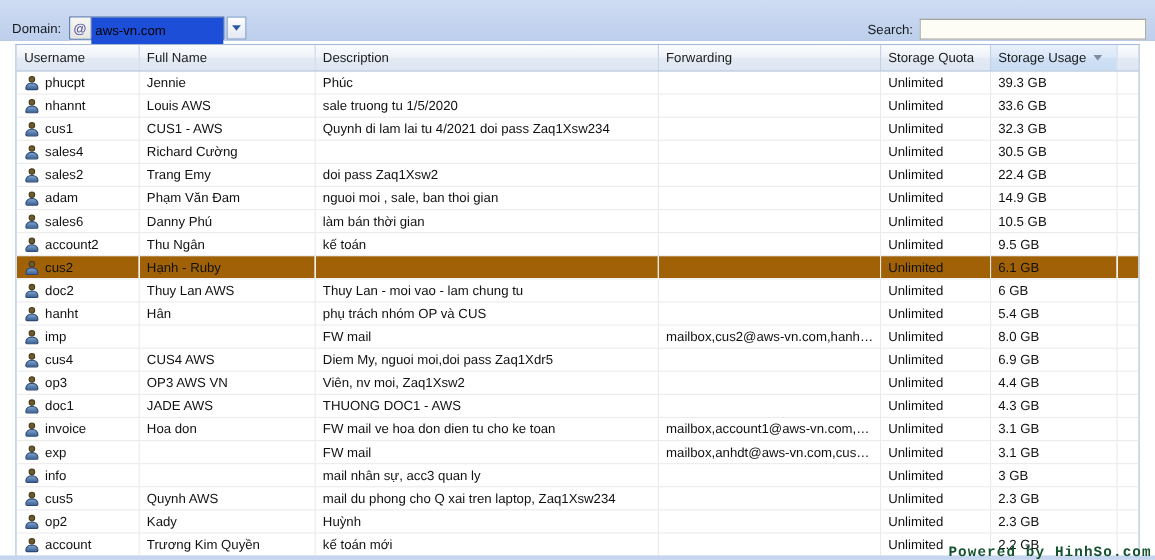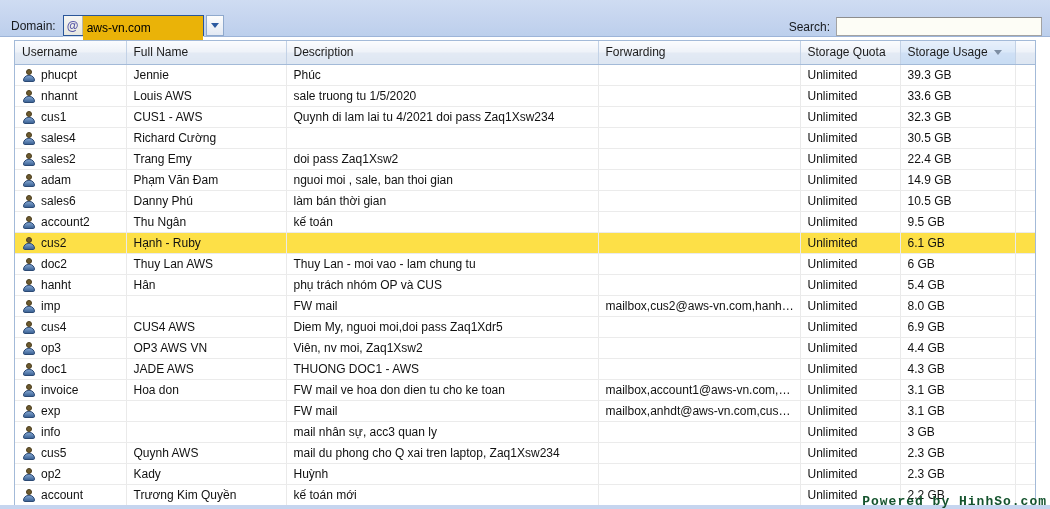--- a/index.html
+++ b/index.html
@@ -49,21 +49,21 @@
     background: linear-gradient(to bottom,#f6f6f3,#e7e7e1);
     border-right: 1px solid #b9b9ad;
     font-size: 12px;
     color: #5a5aa8;
     font-weight: bold;
   }
   .combo-input {
     width: 120px;
     border: none;
     outline: none;
-    background: #eab308;
+    background: #1d4ed8;
     font-family: "Liberation Sans", sans-serif;
     font-size: 12px;
     color: #000;
     padding: 12px 4px;
   }
   .combo-arrow {
     width: 18px;
     margin-left: 2px;
     height: 21px;
     border: 1px solid #8fa9cd;
@@ -147,21 +147,21 @@
     height: 21px;
     border-right: 1px solid #eaeaea;
     border-bottom: 1px solid #ebebeb;
     padding: 0 4px 0 7px;
     color: #111111;
     white-space: nowrap;
     overflow: hidden;
     text-overflow: ellipsis;
     vertical-align: middle;
   }
-  tr.row-hover td { background: #fde047; }
+  tr.row-hover td { background: #a16207; }
 
   td.c-user { padding-left: 3px; }
   .user-cell { display: flex; align-items: flex-start; }
   .user-ico {
     width: 14px; height: 14px;
     margin-right: 5px;
     flex: none;
     position: relative;
   }
   .user-ico .head {

